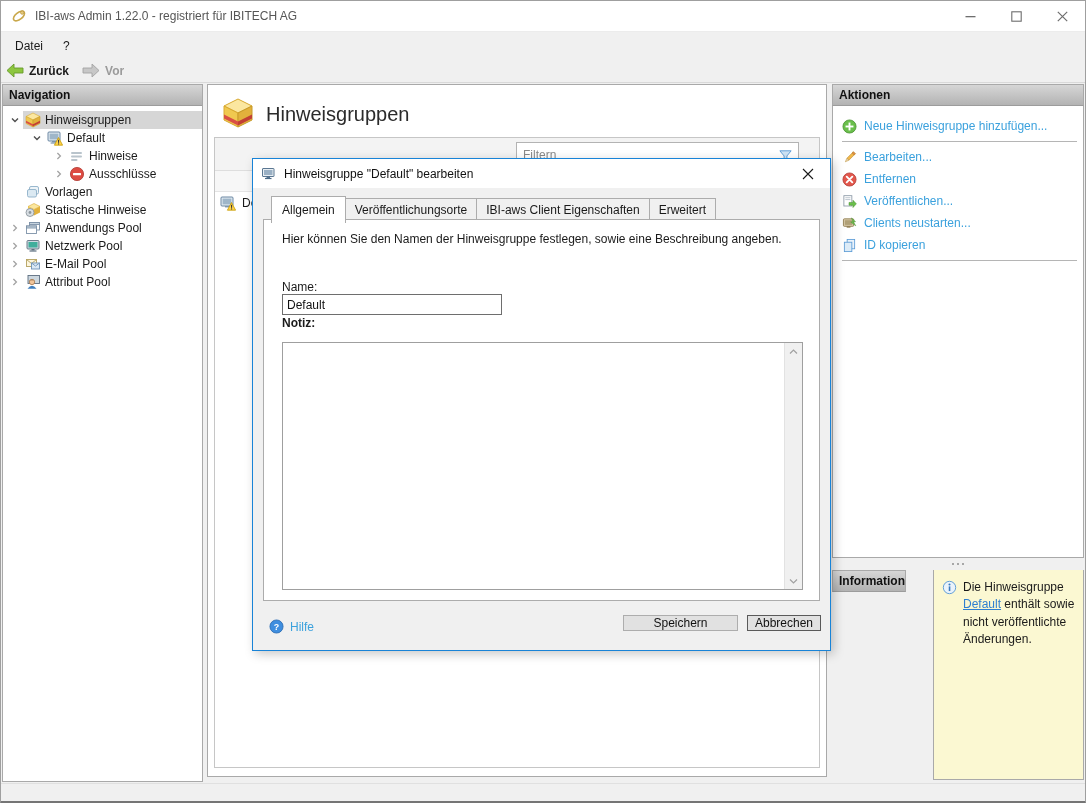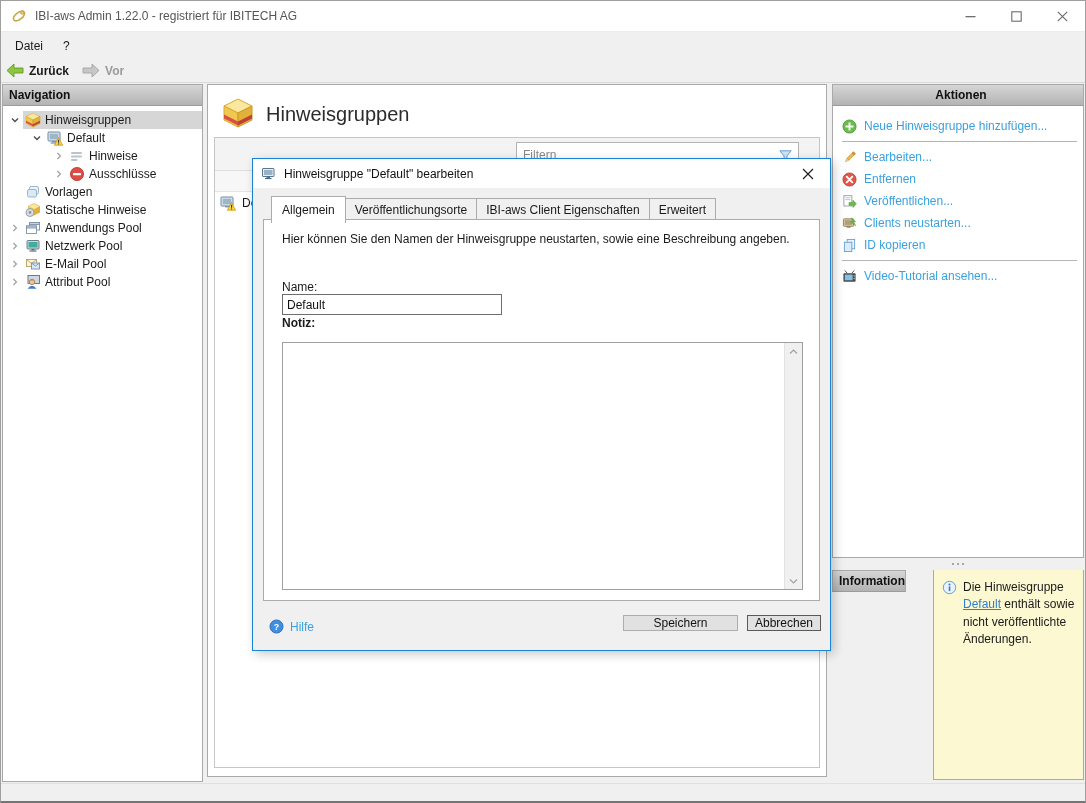--- a/index.html
+++ b/index.html
@@ -38,21 +38,21 @@
   .center-title{font-size:20px;color:#2b2b2b;}
   .listbox{position:absolute;left:6px;top:52px;right:6px;bottom:8px;border:1px solid #c6c6c6;background:#fff;}
   .filterstrip{height:32px;background:#f3f3f3;border-bottom:1px solid #dedede;position:relative;}
   .filterwrap{position:absolute;right:20px;top:4px;width:281px;height:24px;border:1px solid #b3b3b3;background:#fff;display:flex;align-items:center;}
   .filterwrap input{flex:1;border:none;outline:none;font:inherit;color:#b91c1c;padding:0 6px;background:transparent;}
   .filterwrap input::placeholder{color:#8a8a8a;}
   .colheadstrip{height:20px;background:#f7f7f7;border-bottom:1px solid #e4e4e4;}
   .listrow{height:22px;display:flex;align-items:center;gap:6px;padding-left:5px;}
   
   .rightcol{left:831px;top:1px;width:252px;height:696px;display:flex;flex-direction:column;}
-  .actions-panel{height:474px;display:flex;flex-direction:column;text-align:center;}
+  .actions-panel{height:474px;display:flex;flex-direction:column;}
   .actions-body{flex:1;background:#fff;border:1px solid #a9a9a9;border-top:none;padding-top:9px;}
   .action{display:flex;align-items:center;gap:7px;height:22px;padding-left:9px;color:#3ba1dd;cursor:pointer;}
   .action .alabel{white-space:nowrap;}
   .asep{height:1px;background:#b5b5b5;margin:4px 6px 4px 9px;}
   .grip{height:12px;display:flex;align-items:center;justify-content:center;}
   .gripdots{width:2px;height:2px;background:#8f8f8f;border-radius:50%;box-shadow:5px 0 0 #8f8f8f,-5px 0 0 #8f8f8f;}
   .info-panel{flex:1;display:flex;flex-direction:row;gap:27px;}
   .info-body{flex:1;background:#fbf8d2;border:1px solid #a9a9a9;border-top:none;padding:9px 8px;display:flex;gap:6px;align-items:flex-start;line-height:1.45;}
   .info-link{color:#2f7fd0;text-decoration:underline;}
   
@@ -430,32 +430,20 @@
             <span style="display:flex;">
                 <svg width="15" height="15" viewBox="0 0 16 16">
                   <rect x="5.5" y="1.5" width="8" height="10" fill="#eaf2fa" stroke="#5b9bd5" stroke-width="0.9"></rect>
                   <rect x="2.5" y="4.5" width="8" height="10" fill="#dcebf7" stroke="#5b9bd5" stroke-width="0.9"></rect>
                 </svg>
               </span>
             <span class="alabel">ID kopieren</span>
           </div>
           <div class="asep"></div>
 
-          <div class="action">
-            <span style="display:flex;">
-                <svg width="15" height="15" viewBox="0 0 16 16">
-                  <path d="M5.5 4.5 L3 1.5 M10.5 4.5 L13 1.5" stroke="#4a4a4a" stroke-width="1"></path>
-                  <rect x="1.5" y="4.5" width="13" height="9" rx="1" fill="#4a4a4a"></rect>
-                  <rect x="3" y="6" width="8.3" height="6" fill="#7ec3e8"></rect>
-                  <circle cx="13" cy="7.5" r="0.8" fill="#bdbdbd"></circle>
-                  <circle cx="13" cy="10" r="0.8" fill="#bdbdbd"></circle>
-                </svg>
-              </span>
-            <span class="alabel">Video-Tutorial ansehen...</span>
-          </div>
 
         </div>
       </div>
 
       <div class="grip">
           <span class="gripdots"></span>
         </div>
 
       <div class="info-panel">
         <div class="panel-header" style="border:1px solid #a9a9a9;border-bottom:1px solid #9c9c9c;">Information</div>
@@ -495,21 +483,21 @@
     </div>
 
     <div class="tabstrip">
       <div class="tab active">Allgemein</div>
       <div class="tab">Veröffentlichungsorte</div>
       <div class="tab">IBI-aws Client Eigenschaften</div>
       <div class="tab">Erweitert</div>
     </div>
 
     <div class="tabpage">
-      <div class="desc">Hier können Sie den Namen der Hinweisgruppe neustarten, sowie eine Beschreibung angeben.</div>
+      <div class="desc">Hier können Sie den Namen der Hinweisgruppe festlegen, sowie eine Beschreibung angeben.</div>
       <div class="fldlabel" style="top:60px;">Name:</div>
       <input class="nameinput" type="text" value="Default" style="">
       <div class="fldlabel" style="top:96px;font-weight:bold;">Notiz:</div>
       <div class="notewrap">
         <textarea class="notearea" style=""></textarea>
         <div class="vscroll">
           <div class="varrow up">
               <svg width="9" height="6" viewBox="0 0 9 6">
                 <path d="M1 4.5 L4.5 1 L8 4.5" fill="none" stroke="#a0a0a0" stroke-width="1.2"></path>
               </svg>

